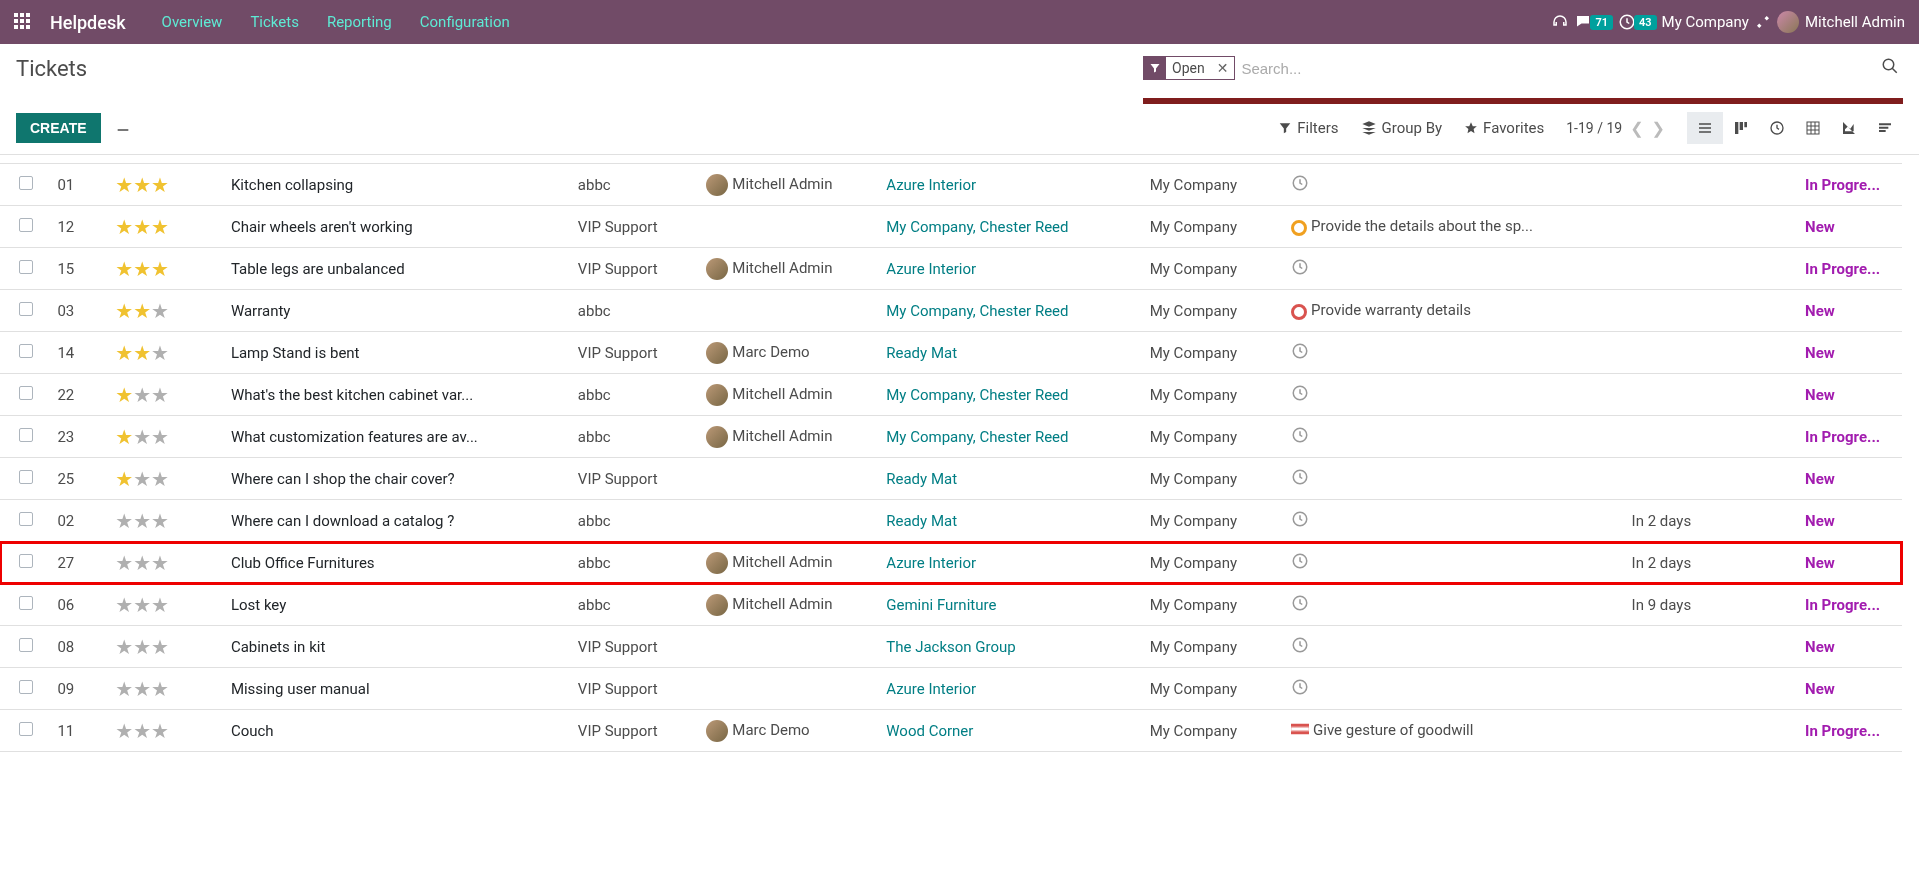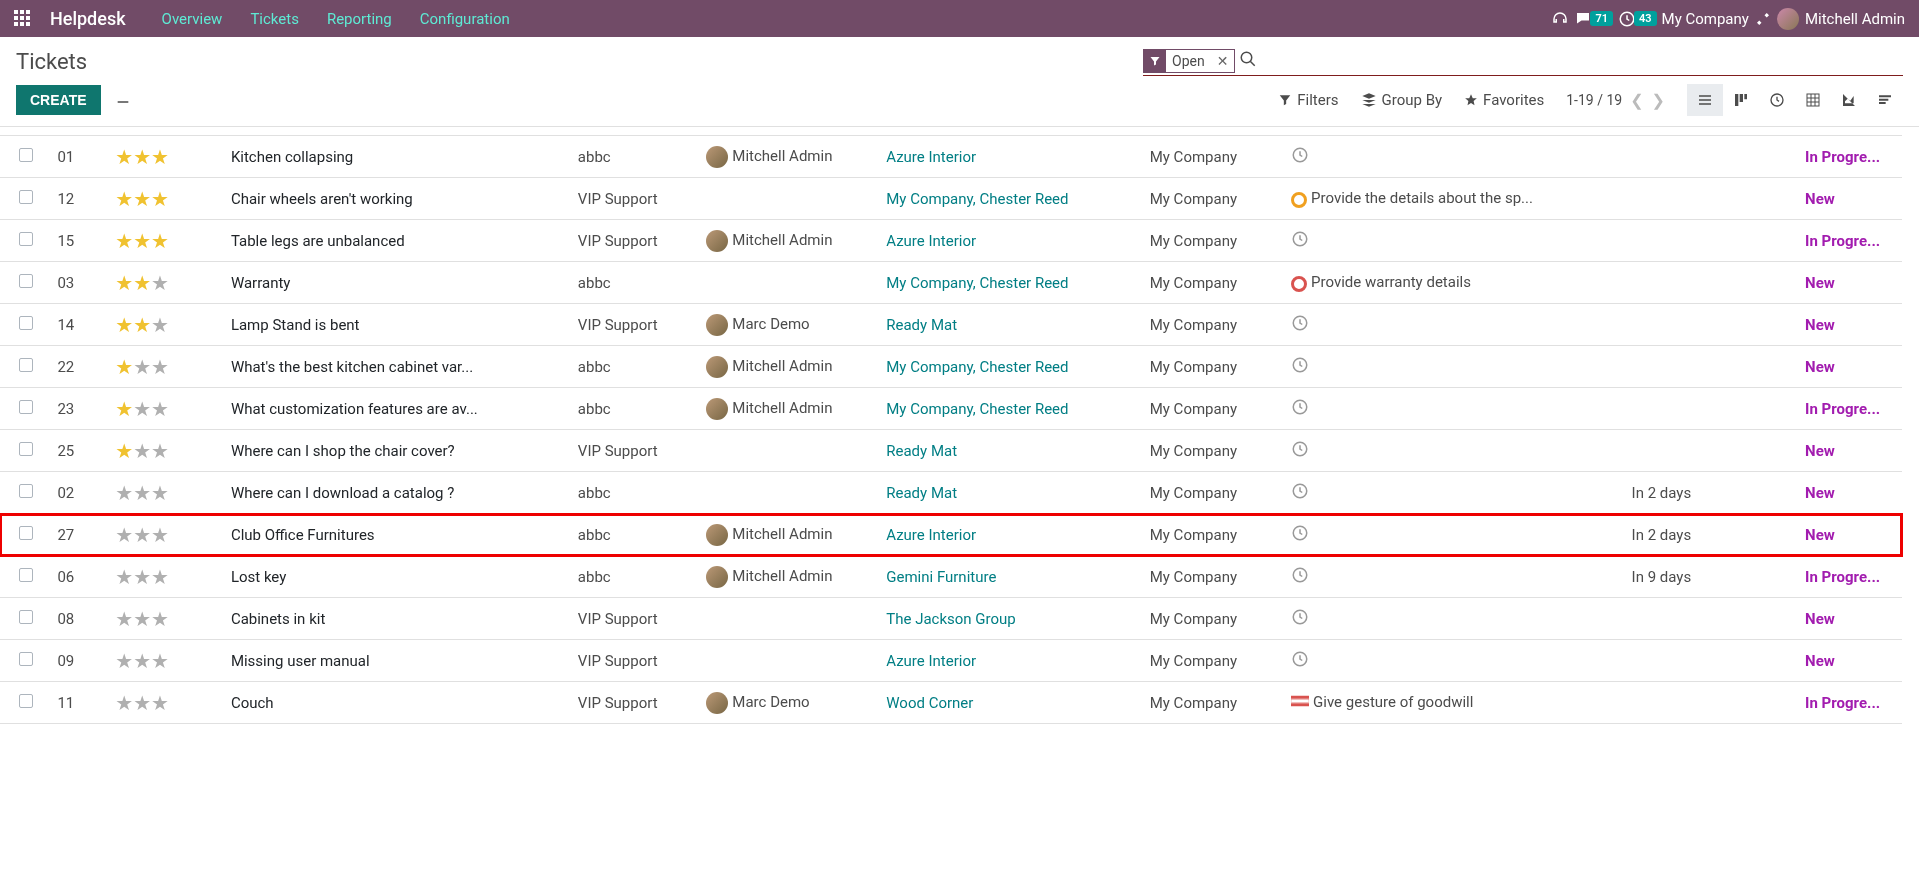--- a/index.html
+++ b/index.html
@@ -1,30 +1,30 @@
 <!DOCTYPE html>
 <html><head>
 <meta charset="utf-8">
 <style>
 * { box-sizing: border-box; margin: 0; padding: 0; }
 body { font-family: -apple-system, BlinkMacSystemFont, "Segoe UI", Roboto, sans-serif; font-size: 14px; color: #212529; background: #fff; overflow: hidden; }
-.topbar { background: #714B67; height: 37px; display: flex; align-items: center; padding: 0 14px; color: #fff; }
+.topbar { background: #714B67; height: 44px; display: flex; align-items: center; padding: 0 14px; color: #fff; }
 .topbar-left { display: flex; align-items: center; gap: 18px; }
 .apps-icon { width: 18px; height: 18px; display: grid; grid-template-columns: repeat(3,4px); grid-template-rows: repeat(3,4px); gap: 2px; cursor: pointer; }
 .apps-icon span { background: #fff; }
 .brand { font-size: 18px; font-weight: 500; }
 .nav-links { display: flex; gap: 28px; margin-left: 18px; }
 .nav-link { color: #5eead4; font-size: 15px; cursor: pointer; }
 .topbar-right { margin-left: auto; display: flex; align-items: center; gap: 5px; }
 .badge { background: #00A09D; color: #fff; font-size: 11px; font-weight: 600; padding: 1px 5px; border-radius: 3px; margin-left: -2px; }
 .icon-btn { cursor: pointer; display: flex; align-items: center; }
 .avatar-sm { width: 22px; height: 22px; border-radius: 50%; background: linear-gradient(135deg,#c8a,#875); display: inline-block; }
 .header-row { display: flex; align-items: flex-start; padding: 12px 16px 0; }
 .page-title { font-size: 22px; color: #4c4c4c; }
-.search-area { margin-left: auto; display: flex; align-items: center; border-bottom: 1px solid #7f1d1d; min-width: 760px; padding-bottom: 2px; }
+.search-area { margin-left: auto; display: flex; align-items: center; border-bottom: 6px solid #7f1d1d; min-width: 760px; padding-bottom: 18px; }
 .facet { display: flex; align-items: center; border: 1px solid #714B67; height: 24px; font-size: 14px; }
 .facet-icon { background: #714B67; color: #fff; width: 22px; height: 100%; display: flex; align-items: center; justify-content: center; }
 .facet-label { padding: 0 6px; color: #4c4c4c; }
 .facet-remove { padding: 0 6px; color: #666; cursor: pointer; }
 .search-input { border: none; outline: none; flex: 1; padding: 2px 6px; font-size: 15px; color: #333; }
 .search-input::placeholder { color: #aaa; }
 .search-icon-right { color: #4c4c4c; cursor: pointer; padding: 0 4px; font-size: 18px; }
 .controls-row { display: flex; align-items: center; padding: 8px 16px 10px; border-bottom: 1px solid #e0e0e0; }
 .create-btn { background: #0f766e; color: #fff; border: none; padding: 7px 14px; font-size: 14px; font-weight: 600; cursor: pointer; }
 .import-icon { margin-left: 14px; color: #4c4c4c; cursor: pointer; font-size: 16px; }
@@ -129,20 +129,21 @@
   <div class="search-area">
     <div class="facet">
       <div class="facet-icon">
           <svg width="12" height="12" viewBox="0 0 24 24" fill="#fff">
             <path d="M3 4h18l-7 9v6l-4 2v-8z"></path>
           </svg>
         </div>
       <div class="facet-label">Open</div>
       <div class="facet-remove">✕</div>
     </div>
+    <input class="search-input" placeholder="Search..." style="">
     <div class="search-icon-right"><svg width="18" height="18" viewBox="0 0 24 24" fill="none" stroke="#4c4c4c" stroke-width="2">
           <circle cx="10" cy="10" r="7"></circle>
           <path d="M21 21l-6-6"></path>
         </svg></div>
   </div>
 </div>
 
 <div class="controls-row">
   <button class="create-btn">CREATE</button>
   <span class="import-icon"><svg width="16" height="16" viewBox="0 0 24 24" fill="#4c4c4c">

